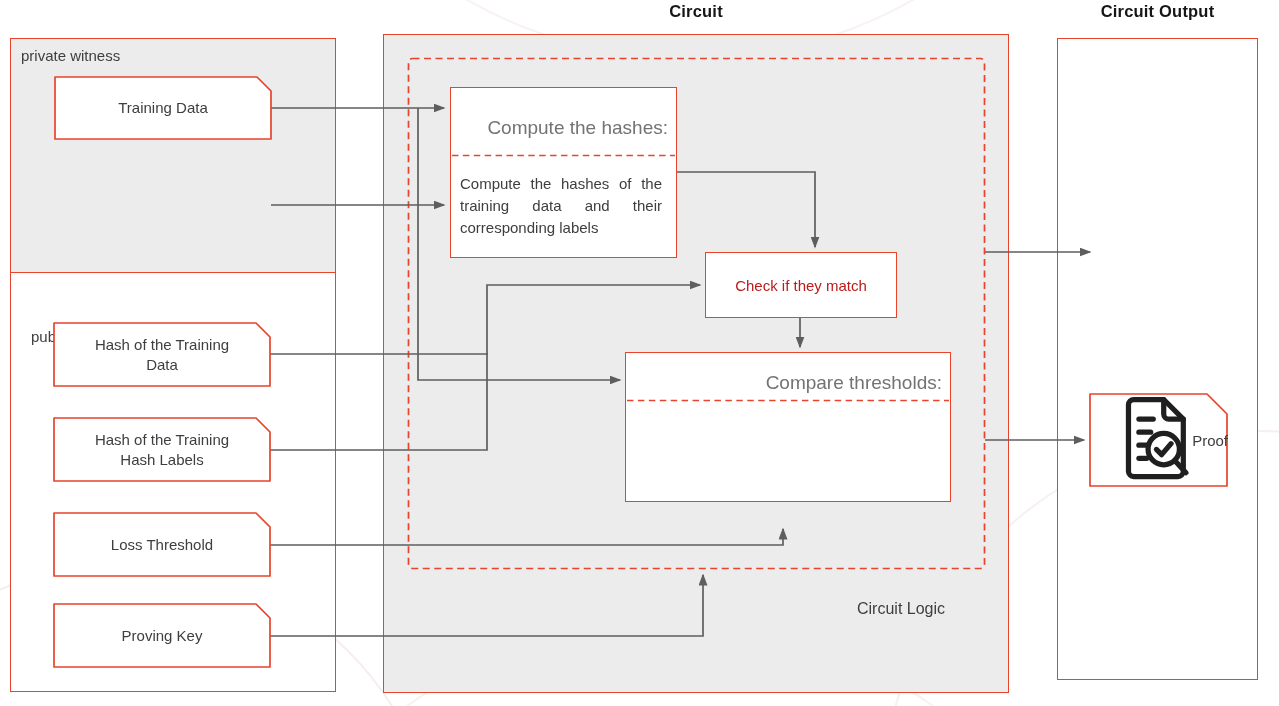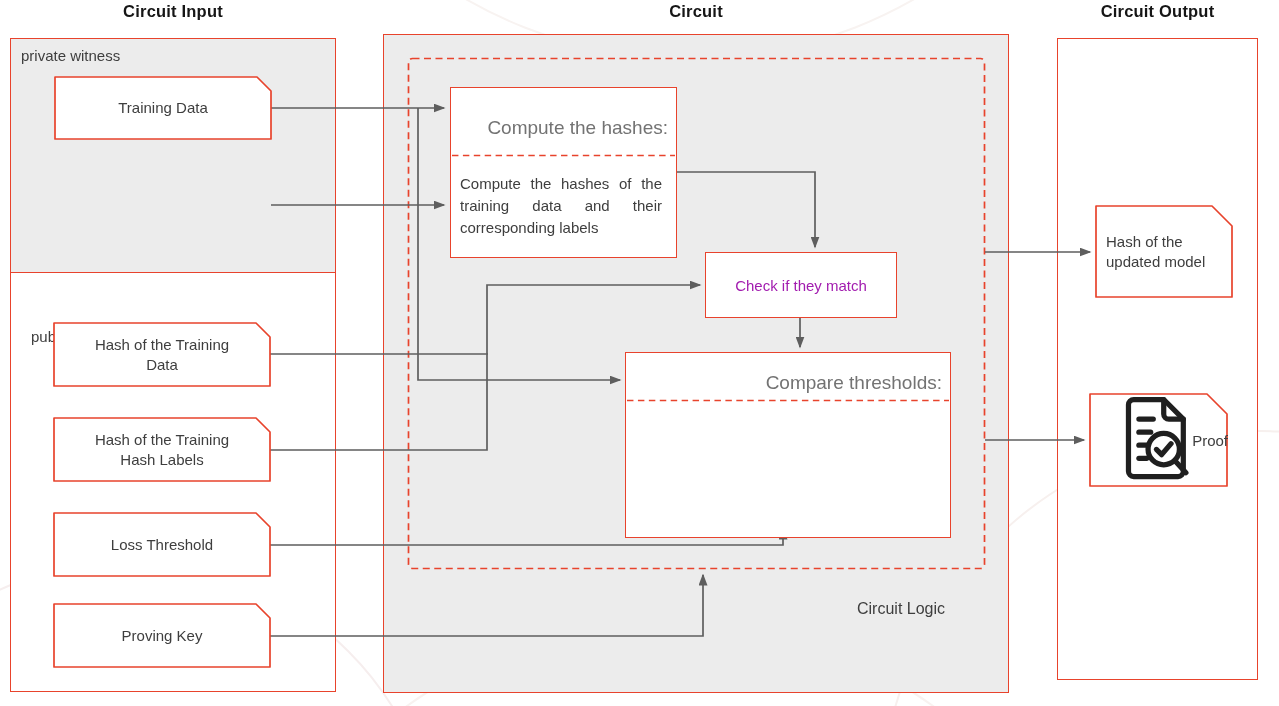--- a/index.html
+++ b/index.html
@@ -34,41 +34,40 @@
     text-align:center; font-size:15px; line-height:20px; color:#3e3e3e; padding:4px 26px;
   }
   .nbox .nlabel.left { justify-content:flex-start; text-align:left; padding:4px 8px 4px 11px; }
 
   
   .rbox { position:absolute; background:#fff; border:1.7px solid #e8432c; }
   .rbox .rtitle { position:absolute; left:14px; right:8px; font-size:19px; color:#737373;text-align:right; }
   .rbox .rdesc  { position:absolute; font-size:15px; line-height:21.8px; color:#3e3e3e;
                   text-align:justify; }
   .rbox.center { display:flex; align-items:center; justify-content:center;
-                 font-size:15px; color:#a21caf; }
+                 font-size:15px; color:#b91c1c; }
 
   .logic-label { position:absolute; font-size:16px; color:#3e3e3e; }
 
   #wires { position:absolute; left:0; top:0; width:1279px; height:706px; pointer-events:none; }
 
   .proof-row { position:absolute; inset:0; display:flex; align-items:center;
                justify-content:flex-end; gap:10px; padding-left:4px; }
   .proof-row .ptext { font-size:15px; color:#3e3e3e; }
 </style>
 </head>
 <body>
 
 <div id="canvas">
 
   <div class="deco d1"></div>
   <div class="deco d2"></div>
   <div class="deco d3"></div>
   <div class="deco d4"></div>
 
-  <div class="hdr" style="left:10px; width:326px;">Circuit Input</div>
   <div class="hdr" style="left:383px; width:626px;">Circuit</div>
   <div class="hdr" style="left:1057px; width:201px;">Circuit Output</div>
 
   <div class="panel gray" style="left:10px; top:38px; width:326px; height:236px;"></div>
   <div class="panel white" style="left:10px; top:272px; width:326px; height:420px;"></div>
   <div class="panel-label" style="left:21px; top:47px;">private witness</div>
   <div class="panel-label" style="left:31px; top:290px;margin-top:38px;">public input</div>
 
   <div class="panel gray" style="left:383px; top:34px; width:626px; height:659px;"></div>
 
@@ -135,35 +134,29 @@
     <svg style="position:absolute; left:0; top:66px; width:100%; height:3px; display:block;" viewBox="0 0 227 3" preserveAspectRatio="none">
       <line x1="1" y1="1.5" x2="226" y2="1.5" stroke="#e8432c" stroke-width="1.7" stroke-dasharray="6.5 4.5"></line>
     </svg>
     <div class="rdesc" style="left:9px; top:85px; width:202px;">Compute the hashes of the training data and their corresponding labels</div>
   </div>
 
   <div class="rbox center" style="left:705px; top:252px; width:192px; height:66px;">
     <span>Check if they match</span>
   </div>
 
-  <div class="rbox" style="left:625px; top:352px; width:326px; height:186px;">
+  <div class="rbox" style="left:625px; top:352px; width:326px; height:150px;">
     <div class="rtitle" style="top:19px;">Compare thresholds:</div>
     <svg style="position:absolute; left:0; top:46px; width:100%; height:3px; display:block;" viewBox="0 0 326 3" preserveAspectRatio="none">
       <line x1="1" y1="1.5" x2="325" y2="1.5" stroke="#e8432c" stroke-width="1.7" stroke-dasharray="6.5 4.5"></line>
     </svg>
   </div>
 
   <div class="logic-label" style="left:845px; top:600px; width:112px; text-align:center;">Circuit Logic</div>
 
-  <div class="nbox" style="left:1095px; top:205px; width:138px; height:93px;">
-    <svg viewBox="0 0 138 93">
-        <polygon points="1,1 117,1 137,21 137,92 1,92" fill="#fff" stroke="#e8432c" stroke-width="1.7" stroke-linejoin="round"></polygon>
-      </svg>
-    <span class="nlabel left">Hash of the updated model</span>
-  </div>
 
   <div class="nbox" style="left:1089px; top:393px; width:139px; height:94px;">
     <svg viewBox="0 0 139 94">
         <polygon points="1,1 118,1 138,21 138,93 1,93" fill="#fff" stroke="#e8432c" stroke-width="1.7" stroke-linejoin="round"></polygon>
       </svg>
     <div class="proof-row">
       <svg width="47" height="56" viewBox="0 0 30 36" fill="none" stroke="#1f1f1f" stroke-width="2" stroke-linecap="round" stroke-linejoin="round">
         <path d="M3.5,4.5 a2,2 0 0 1 2,-2 H17 l7.5,7.5 V30 a2,2 0 0 1 -2,2 H5.5 a2,2 0 0 1 -2,-2 Z"></path>
         <path d="M17,2.5 V8 a2,2 0 0 0 2,2 h5.5"></path>
         <line x1="7.5" y1="10" x2="13" y2="10"></line>

